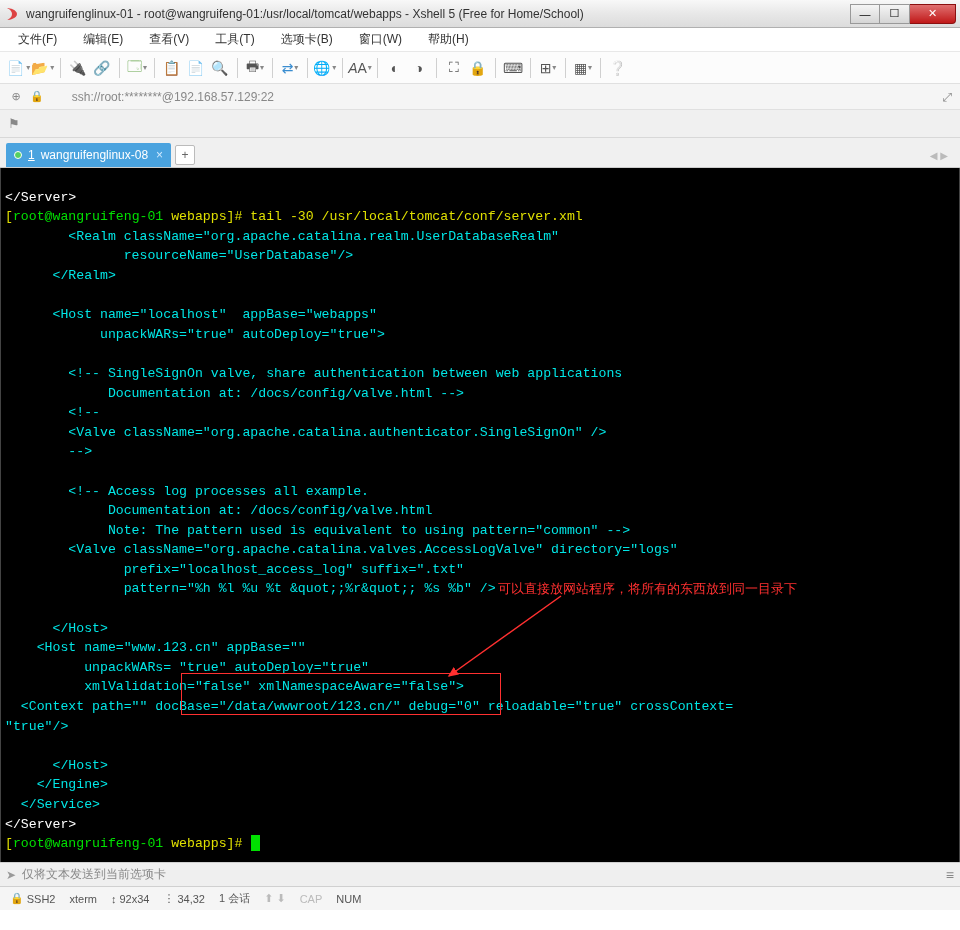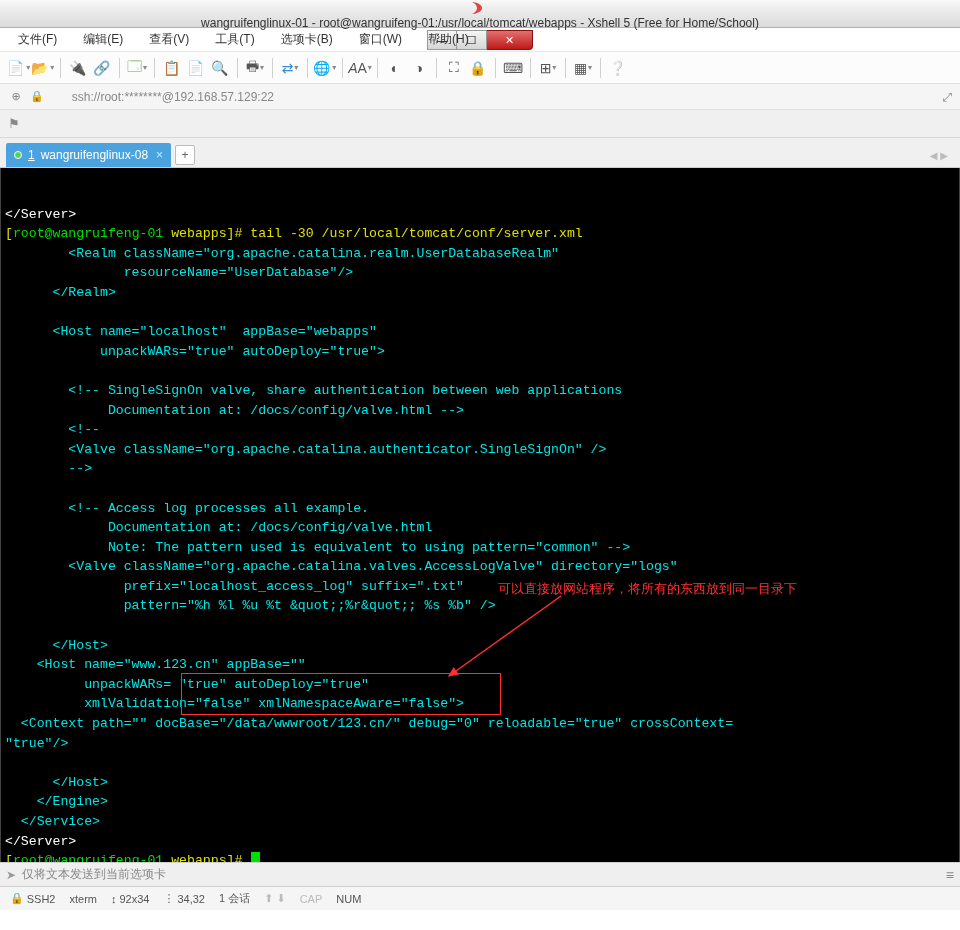--- a/index.html
+++ b/index.html
@@ -1,17 +1,17 @@
 <!DOCTYPE html>
 <html><head>
 <meta charset="utf-8">
 <style>
 * { margin: 0; padding: 0; box-sizing: border-box; }
 body { font-family: "Microsoft YaHei", Tahoma, Arial, sans-serif; font-size: 12px; background: #fff; overflow: hidden; width: 960px; height: 930px; }
-.titlebar { height: 28px; background: linear-gradient(to bottom, #f8f8f8 0%, #e8e8e8 50%, #dcdcdc 100%); display: flex; align-items: center; padding: 0 4px; border-bottom: 1px solid #b0b0b0; flex-direction: column; }
+.titlebar { height: 28px; background: linear-gradient(to bottom, #f8f8f8 0%, #e8e8e8 50%, #dcdcdc 100%); display: flex; align-items: center; padding: 0 4px; border-bottom: 1px solid #b0b0b0; }
 .titlebar .app-icon { width: 16px; height: 16px; margin-right: 6px; display: flex; align-items: center; justify-content: center; }
 .titlebar .title-text { flex: 1; color: #333; font-size: 12px; }
 .winbtns { display: flex; gap: 0; }
 .winbtn { width: 30px; height: 20px; display: flex; align-items: center; justify-content: center; font-size: 11px; cursor: pointer; }
 .winbtn.min { background: linear-gradient(to bottom,#f5f5f5,#d5d5d5); border:1px solid #999; }
 .winbtn.max { background: linear-gradient(to bottom,#f5f5f5,#d5d5d5); border:1px solid #999; border-left:none;}
 .winbtn.close { background: linear-gradient(to bottom,#e07070,#c01818); color:#fff; border:1px solid #8a1010; border-left:none; width:46px; border-radius: 0 0 4px 0;}
 .menubar { height: 24px; background: #fff; display: flex; align-items: center; padding: 0 12px; gap: 14px; border-bottom: 1px solid #e8e8e8;}
 .menubar span { padding: 2px 6px; cursor: pointer; color: #333; }
 .toolbar { height: 32px; background: #fcfcfc; display: flex; align-items: center; padding: 0 8px; gap: 2px; border-bottom: 1px solid #e0e0e0; }
@@ -24,21 +24,21 @@
 .addrbar .exp { color:#888; cursor:pointer;}
 .infobar { height: 28px; background: #f0f0f0; display: flex; align-items: center; padding: 0 8px; gap: 6px; border-bottom: 1px solid #d8d8d8; color:#888;}
 .infobar .flag { font-size:13px;}
 .tabstrip { height: 30px; background: #f0f0f0; display: flex; align-items: flex-end; padding: 0 6px; border-bottom: 1px solid #ccc; position:relative;}
 .tab { height: 24px; background: #4aa3df; color: #fff; display: flex; align-items: center; padding: 0 8px; gap: 6px; border-radius: 2px 2px 0 0; font-size: 12px; cursor:pointer; margin-right:4px;}
 .tab .dot { width:8px; height:8px; background:#55d060; border-radius:50%; border:1px solid #fff;}
 .tab .num { text-decoration: underline;}
 .tab .close-x { color:#d0eaff; margin-left:2px; font-size:12px;}
 .addtab { width:20px; height:20px; border:1px solid #bbb; background:#fff; display:flex; align-items:center; justify-content:center; margin-bottom:2px; cursor:pointer; color:#666; border-radius:2px;}
 .tabstrip .navarrows { position:absolute; right:12px; bottom:6px; color:#bbb; font-size:10px; display:flex; gap:4px;}
-.terminal { background: #000; color: #fff; font-family: "Consolas","Courier New",monospace; font-size: 13.2px; line-height: 19.6px; padding: 17px 4px; height: 694px; overflow:hidden; white-space: pre; position:relative; border-left:1px solid #444; border-right:1px solid #444;}
+.terminal { background: #000; color: #fff; font-family: "Consolas","Courier New",monospace; font-size: 13.2px; line-height: 19.6px; padding: 0 4px; height: 694px; overflow:hidden; white-space: pre; position:relative; border-left:1px solid #444; border-right:1px solid #444;}
 .terminal .cy { color: #00e6e6; }
 .terminal .yl { color: #e0e000; }
 .terminal .gr { color: #00e000; }
 .terminal .cursor { display:inline-block; width:9px; height:16px; background:#00e000; vertical-align:text-bottom; margin-left:1px;}
 .annot-box { position:absolute; border:1px solid #ff3030; pointer-events:none;}
 .annot-text { position:absolute; color:#ff3030; font-family:Liberation Sans, sans-serif; font-size:13px; pointer-events:none; white-space:nowrap;}
 .arrow-svg { position:absolute; pointer-events:none;}
 .sendbar { height: 24px; background: #efefef; display:flex; align-items:center; padding:0 6px; gap:6px; border-top:1px solid #d0d0d0; color:#888;}
 .sendbar .arrow { font-size:12px;}
 .sendbar .txt { flex:1;}

